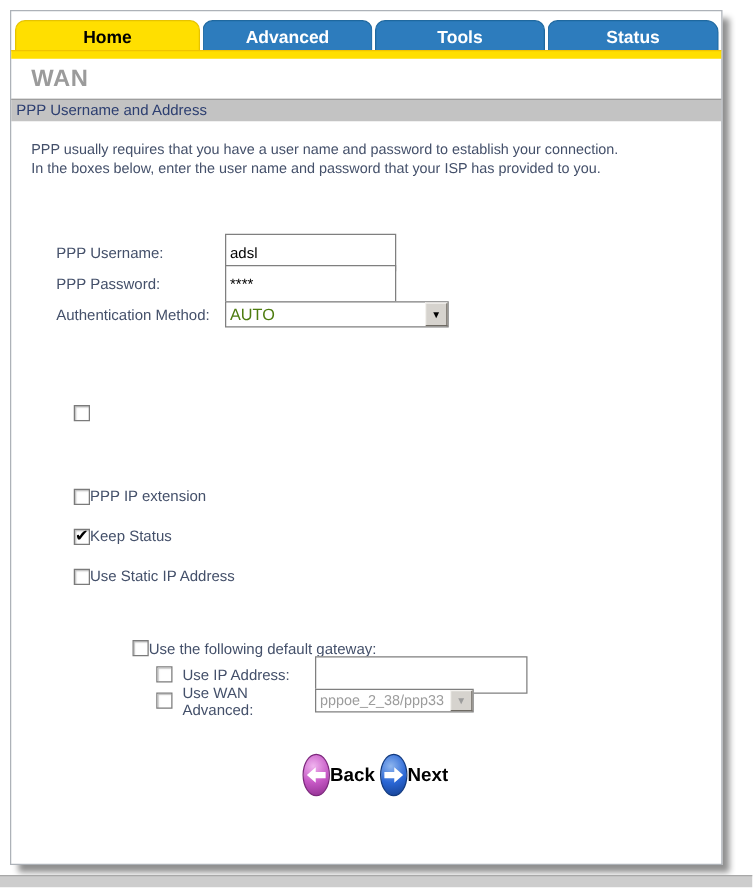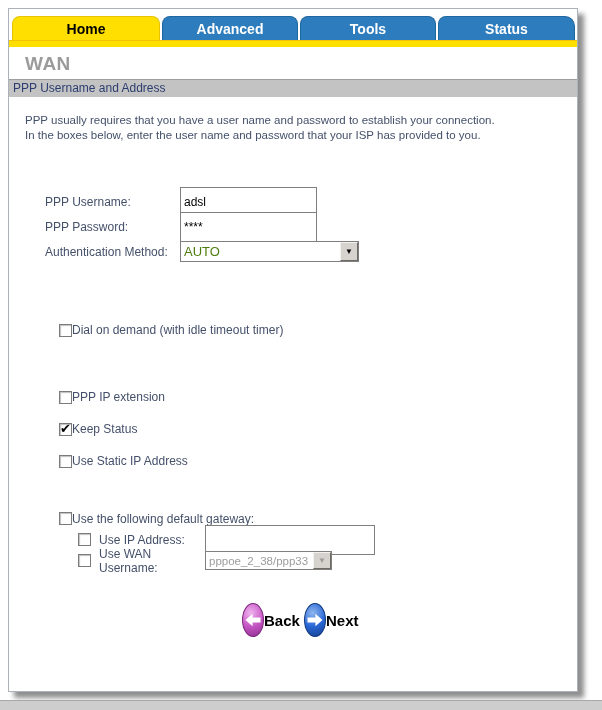--- a/index.html
+++ b/index.html
@@ -90,21 +90,21 @@
   }
   input[type=checkbox]:checked::after {
     content:"\2714"; position:absolute; left:0px; top:-3px;
     font-size:13px; color:#000;
   }
   .opt-dial  { position:absolute; left:50px; top:305px; height:32px; display:flex; align-items:center; }
   .opt-group { position:absolute; left:50px; top:372px; }
   .opt-group .chk-row { height:32px; }
   
   .gateway { position:absolute; left:50px; top:499px; }
-  .gateway .chk-row { height:21px; }
+  .gateway .chk-row { height:21px;margin-left:47px; }
   .gw-sub { margin-left:19px; }
   .gw-sub .sub-label { width:106px; flex:none; }
   .gw-sub .chk-row input { margin-right:8px; }
   .gw-ip-input { width:170px; height:18px; }
   .sel-disabled { width:127px; height:19px; }
   .sel-disabled .sel-txt { color:#9c9c9c; font-size:11.5px; padding-top:3px; }
   .sel-disabled .sel-arrow { color:#9c9c9c; }
   
   .nav-buttons {
     position:absolute; left:0; top:594px; width:568px;
@@ -162,21 +162,20 @@
       <span class="form-label">Authentication Method:</span>
       <div class="selectbox">
         <span class="sel-txt">AUTO</span>
         <span class="sel-arrow">▼</span>
       </div>
     </div>
   </div>
 
   <div class="opt-dial chk-row">
     <input type="checkbox" style="">
-    <span>Dial on demand (with idle timeout timer)</span>
   </div>
 
   <div class="opt-group">
     <div class="chk-row">
       <input type="checkbox" style="">
       <span>PPP IP extension</span>
     </div>
     <div class="chk-row">
       <input type="checkbox" checked="" style="">
       <span>Keep Status</span>
@@ -193,21 +192,21 @@
       <span>Use the following default gateway:</span>
     </div>
     <div class="gw-sub">
       <div class="chk-row">
         <input type="checkbox" style="">
         <span class="sub-label">Use IP Address:</span>
         <input class="txt-input gw-ip-input" type="text" value="" style="">
       </div>
       <div class="chk-row">
         <input type="checkbox" style="">
-        <span class="sub-label">Use WAN Username:</span>
+        <span class="sub-label">Use WAN Advanced:</span>
         <div class="selectbox sel-disabled">
           <span class="sel-txt">pppoe_2_38/ppp33</span>
           <span class="sel-arrow">▼</span>
         </div>
       </div>
     </div>
   </div>
 
   <div class="nav-buttons">
     <div class="nav-btn">

